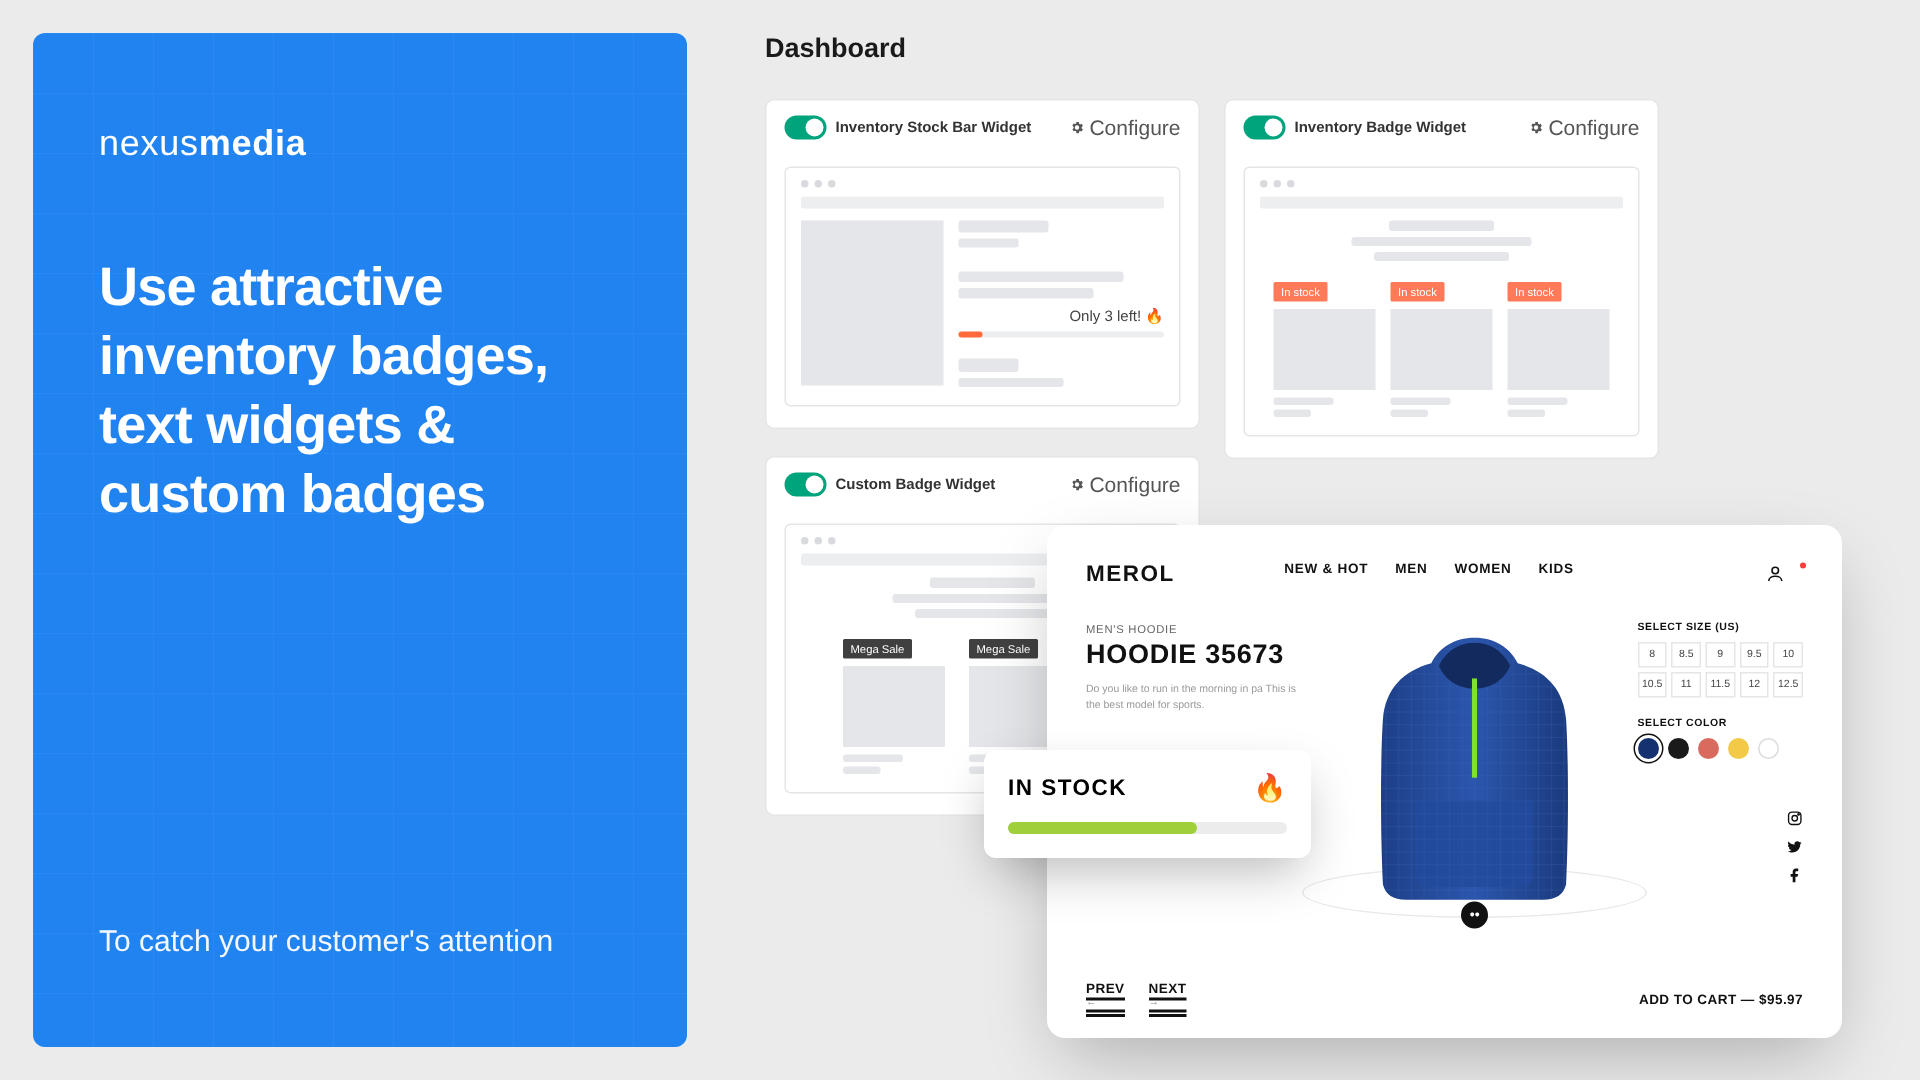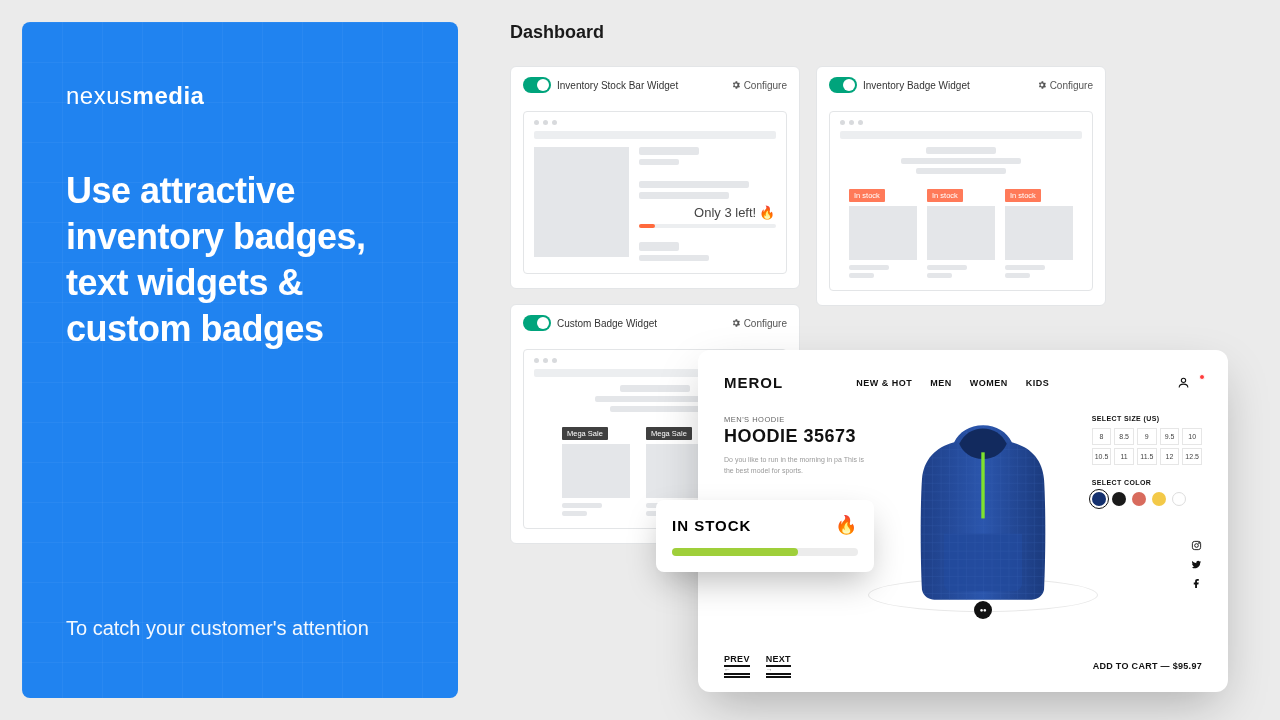--- a/index.html
+++ b/index.html
@@ -41,39 +41,39 @@
     padding:10px 12px; font-size:10px; color:#333;
   }
   .toggle{
     width:28px; height:16px; border-radius:10px; background:#00a47c;
     position:relative; flex-shrink:0;
   }
   .toggle::after{
     content:""; position:absolute; right:2px; top:2px; width:12px; height:12px;
     border-radius:50%; background:#fff;
   }
-  .widget-title{ font-weight:400; flex:1;}
-  .configure{ display:flex; align-items:center; gap:3px; color:#555; font-size:10px;}
+  .widget-title{ font-weight:700; flex:1;}
+  .configure{ display:flex; align-items:center; gap:3px; color:#555; font-size:14px;}
   .gear{ width:10px; height:10px; display:inline-block;}
   .gear svg{ width:100%; height:100%; display:block; }
 
   .preview-box{
     margin:8px 12px 14px; border:1px solid #e3e5e7; border-radius:4px;
     padding:8px 10px 12px; background:#fff;
   }
   .browser-dots{ display:flex; gap:4px; margin-bottom:6px;}
   .browser-dots span{ width:5px; height:5px; border-radius:50%; background:#d8dadd;}
   .browser-topbar{ height:8px; background:#eceef0; border-radius:2px; margin-bottom:8px;}
 
   
   .pd-row{ display:flex; gap:10px;}
   .pd-img{ width:95px; height:110px; background:#e4e6e9;}
   .pd-info{ flex:1; }
   .grey-line{ background:#e4e6e9; border-radius:2px;}
-  .stock-note{ font-size:13px; color:#444; display:flex; align-items:center; gap:4px; margin-top:6px;}
+  .stock-note{ font-size:10px; color:#444; display:flex; align-items:center; gap:4px; margin-top:6px;}
   .progress{ height:4px; background:#eceef0; border-radius:3px; margin-top:4px; position:relative;}
   .progress-fill{ position:absolute; left:0; top:0; height:100%; border-radius:3px; background:#ff6a3d; }
 
   
   .prod-grid{ display:flex; gap:10px; justify-content:center;}
   .prod{ width:68px; }
   .prod-img{ height:54px; background:#e4e6e9; margin-top:4px;}
   .badge{ font-size:7.5px; color:#fff; padding:2px 5px; border-radius:1px; display:inline-block;}
   .badge.orange{ background:#ff7a59;}
   .badge.green{ background:#404040;}
@@ -87,21 +87,21 @@
   .center-lines{ display:flex; flex-direction:column; align-items:center; gap:4px; margin-bottom:10px;}
 
   
   .store{
     position:absolute; left:698px; top:350px; width:530px; height:342px;
     background:#fff; border-radius:12px;
     box-shadow:0 18px 50px -10px rgba(0,0,0,.28);
     padding:24px 26px 16px;
     font-size:10px; color:#111;
   }
-  .store-nav{ display:flex; align-items:center; gap:24px;}
+  .store-nav{ display:flex; gap:24px;}
   .store-logo{ font-weight:900; font-size:15px; letter-spacing:1px;}
   .nav-links{ display:flex; gap:18px; margin-left:49px; font-size:9px; font-weight:700;}
   .nav-links span{ letter-spacing:.5px;}
   .nav-icons{ margin-left:auto; display:flex; gap:12px; align-items:center;}
   .user-ic, .bag-ic{ width:13px; height:13px; }
   .bag-wrap{ position:relative;}
   .bag-dot{ position:absolute; top:-3px; right:-3px; width:6px; height:6px; border-radius:50%; background:#ff3b3b; border:1px solid #fff;}
 
   .store-body{ display:flex; margin-top:24px; gap:24px;}
   .store-left{ width:160px;}

